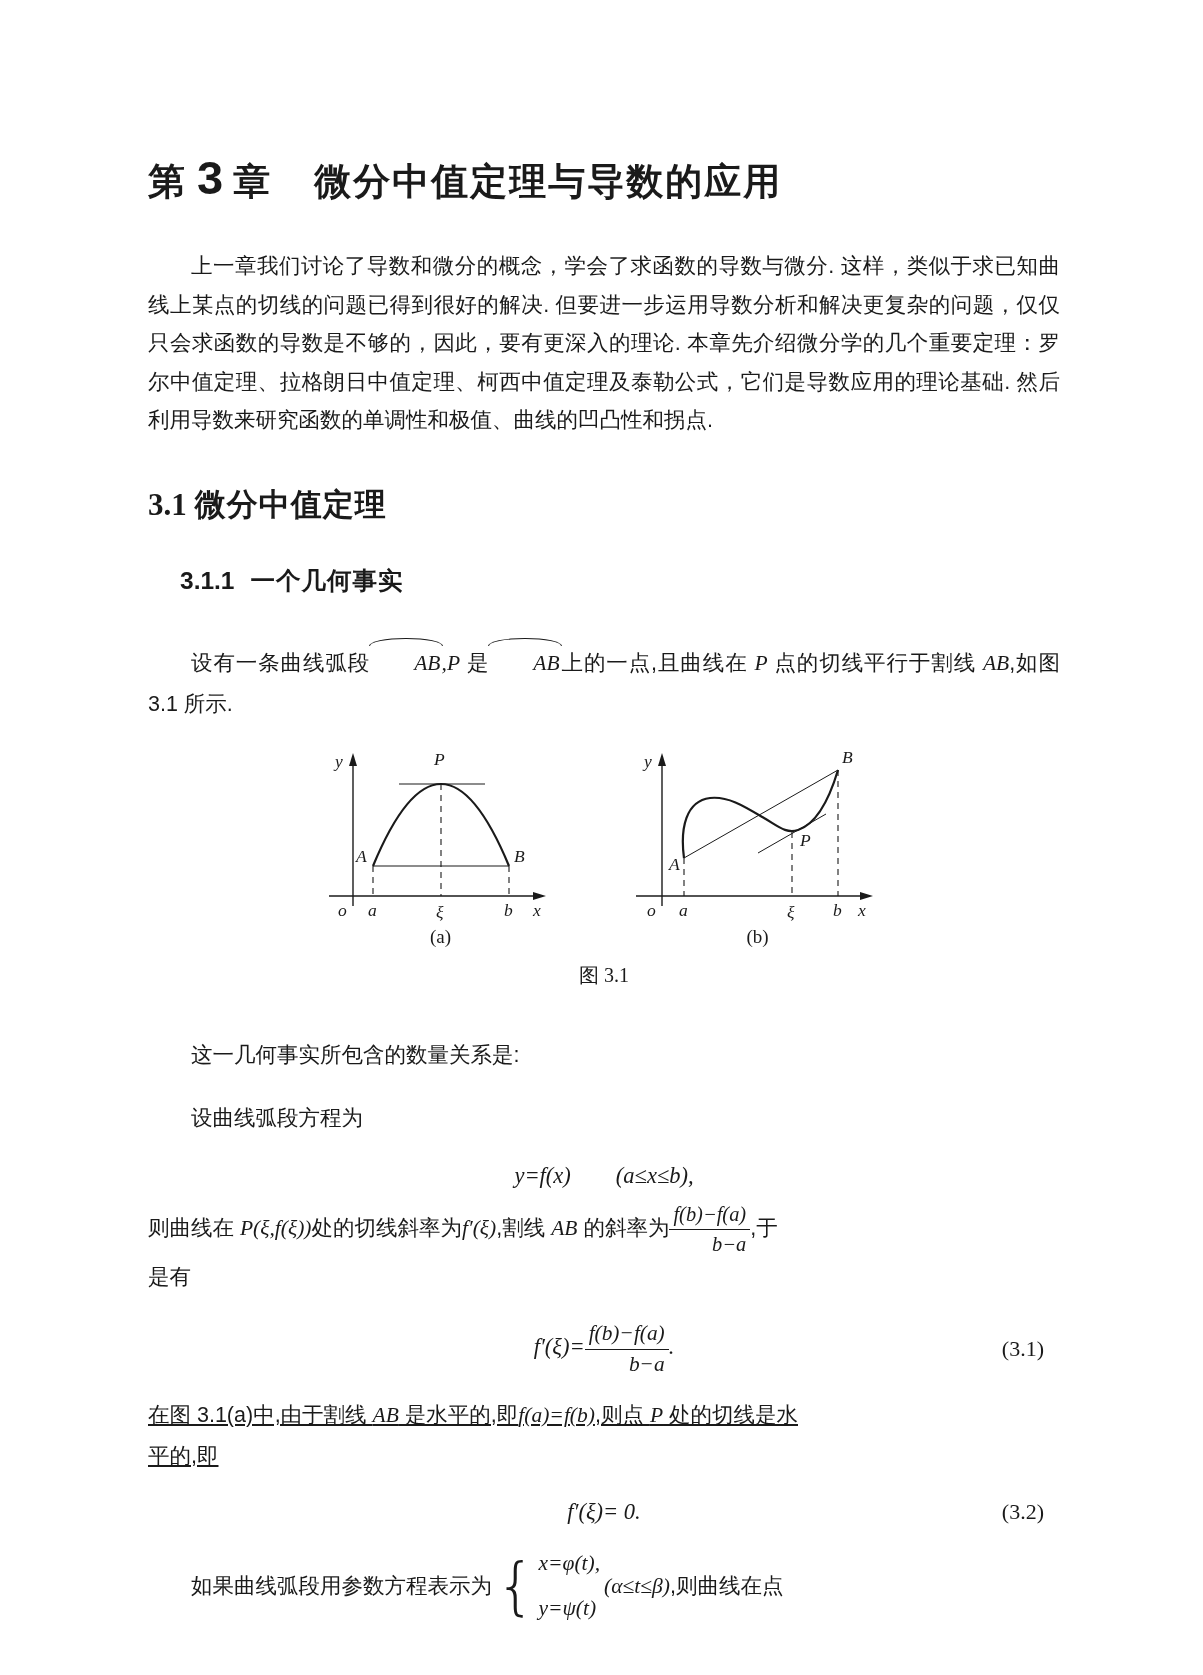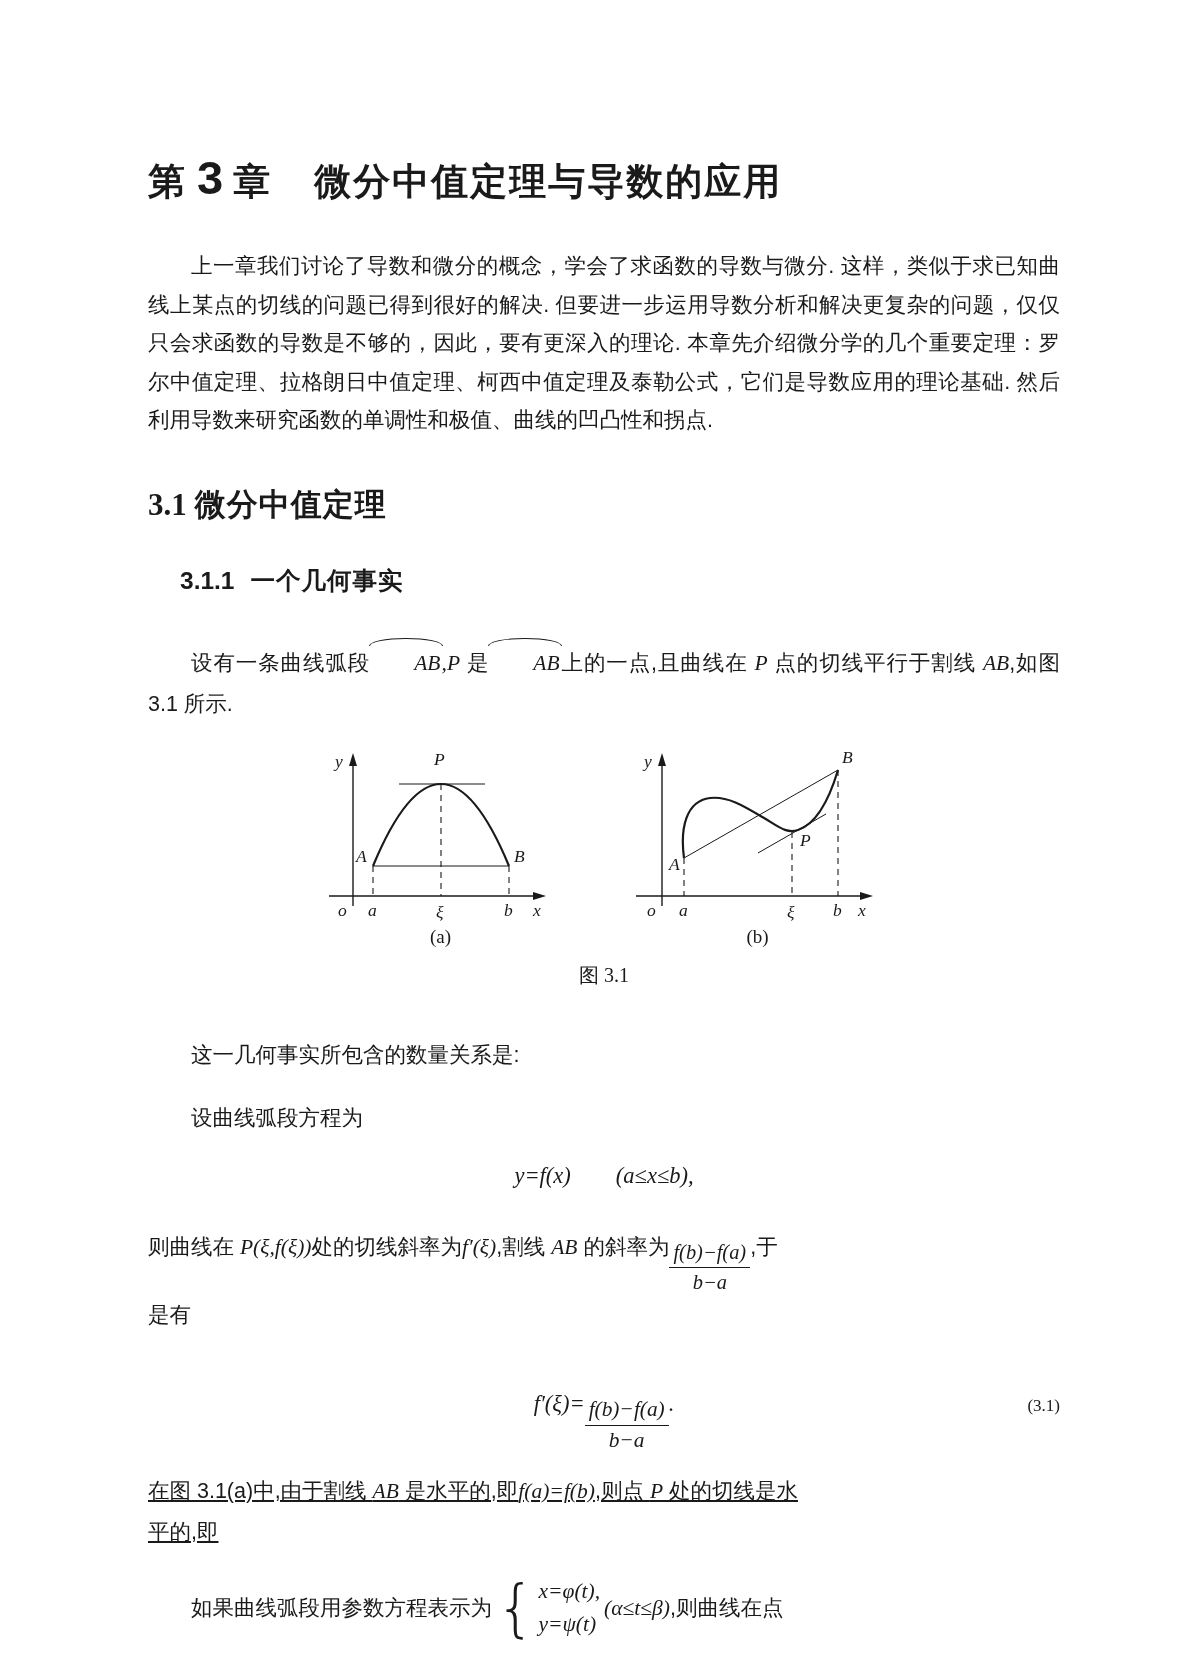--- a/index.html
+++ b/index.html
@@ -30,31 +30,31 @@
     border:1.4px solid #1a1a1a;border-bottom:none;border-radius:50% 50% 0 0 / 100% 100% 0 0;}
   
   .figs{display:flex;justify-content:center;gap:72px;margin-top:8px;}
   .fig{text-align:center;}
   .fig svg{display:block;}
   .fig svg text{font-family:"Liberation Serif",serif;font-style:italic;font-size:17.5px;fill:#1a1a1a;}
   .figcap{font-size:19px;margin-top:2px;font-family:"Liberation Serif",serif;}
   .fig-main-cap{text-align:center;font-size:20px;margin-top:14px;font-family:"Liberation Serif",serif;}
   
   .eqrow{position:relative;text-align:center;font-size:22.5px;font-family:"Liberation Serif",serif;font-style:italic;}
-  .eqrow .eqtag{position:absolute;right:0;top:50%;transform:translateY(-50%);font-style:normal;font-size:17px;}
+  .eqrow .eqtag{position:absolute;right:16px;top:50%;transform:translateY(-50%);font-style:normal;font-size:22px;}
   .eq-simple{margin:16px 0 10px 0;}
   .eq-display{margin:22px 0 16px 0;}
-  .frac{display:inline-flex;flex-direction:column;text-align:center;vertical-align:middle;
-    font-family:"Liberation Serif",serif;font-style:italic;line-height:1.3;font-size:0.95em;margin-top:38px;}
+  .frac{display:inline-flex;flex-direction:column;text-align:right;vertical-align:middle;
+    font-family:"Liberation Serif",serif;font-style:italic;line-height:1.3;font-size:0.95em;}
   .frac .num{border-bottom:1.6px solid #1a1a1a;padding:0 4px 1px 4px;}
   .frac .den{padding:1px 4px 0 4px;}
   
   .system{display:inline-flex;align-items:center;vertical-align:middle;margin:0 4px;}
   .system .brace{font-size:62px;font-family:"DejaVu Sans",sans-serif;font-weight:200;line-height:0.85;margin-right:3px;}
-  .system .sysrows{display:inline-flex;flex-direction:column;gap:8px;text-align:left;font-size:21.5px;line-height:1.2;}
+  .system .sysrows{display:inline-flex;flex-direction:column;gap:20px;text-align:left;font-size:21.5px;line-height:1.2;}
   .lastline{line-height:1.2;display:flex;align-items:center;flex-wrap:wrap;margin-top:26px;font-size:21.5px;}
 </style>
 </head>
 <body>
 
 <div class="page">
 
   <div class="chapter">
     <span>第</span>
     <span class="num">3</span>
@@ -163,20 +163,24 @@
         <span class="den">b−a</span>
       </span><span>.</span>
     <span class="eqtag">(3.1)</span>
   </div>
 
   <p class="bodytext" style="margin-top:10px;text-decoration:underline;">
     <span>在图 3.1(a)中,由于割线 </span><span class="m">AB</span><span> 是水平的,即</span><span class="m">f(a)=f(b)</span><span>,则点 </span><span class="m">P</span><span> 处的切线是水</span><br>
     <span>平的,即</span>
   </p>
 
+  <div class="eqrow eq-display">
+    <span>f′(ξ)= 0.</span>
+    <span class="eqtag">(3.2)</span>
+  </div>
 
   <div class="lastline">
     <span style="margin-left:2em;">如果曲线弧段用参数方程表示为</span>
     <span class="system">
       <span class="brace">{</span>
       <span class="sysrows">
         <span class="m">x=φ(t),</span>
         <span class="m">y=ψ(t)</span>
       </span>
     </span>

